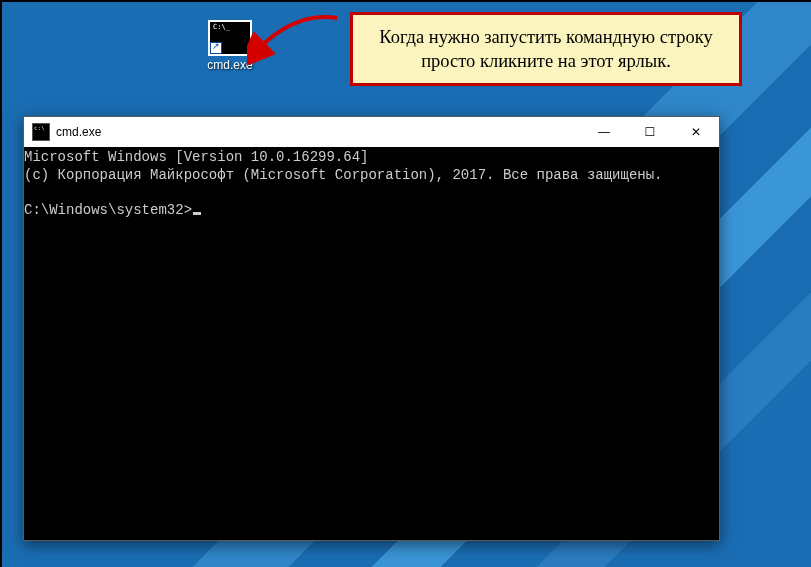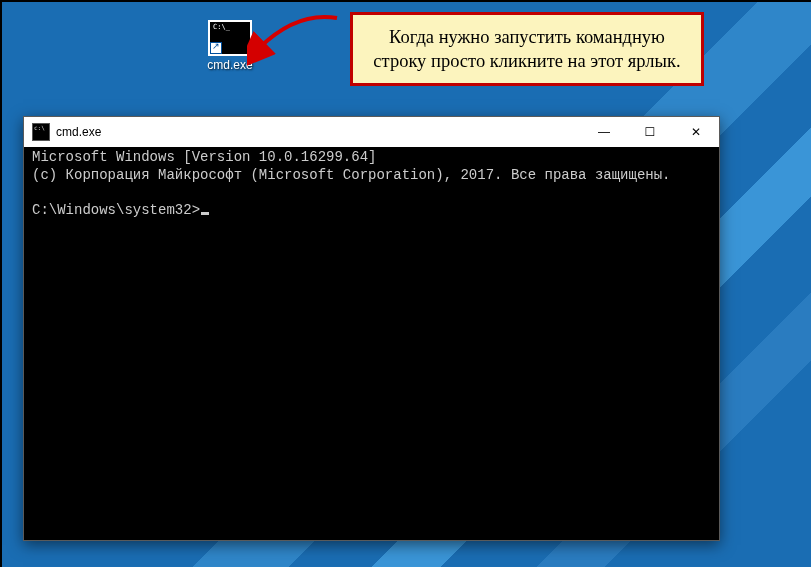--- a/index.html
+++ b/index.html
@@ -81,21 +81,21 @@
     width: 95px;
     height: 60px;
     pointer-events: none;
   }
 
   
   .callout {
     position: absolute;
     left: 348px;
     top: 10px;
-    width: 354px;
+    width: 392px;
     background: #fcf4be;
     border: 3px solid #c00000;
     padding: 10px 14px;
     box-sizing: border-box;
     color: #000;
     font-family: Georgia, 'Times New Roman', serif;
     font-size: 18.5px;
     text-align: center;
     line-height: 1.3;
   }
@@ -153,21 +153,21 @@
     cursor: pointer;
   }
 
   .terminal-body {
     flex: 1 1 auto;
     background: #000;
     color: #cccccc;
     font-family: Consolas, "Courier New", monospace;
     font-size: 14px;
     line-height: 1.25;
-    padding: 2px 8px;
+    padding: 2px 0;
     white-space: pre;
     overflow: hidden;
     position: relative;
   }
   .cursor {
     display: inline-block;
     width: 8px;
     height: 3px;
     background: #ccc;
     vertical-align: -1px;

